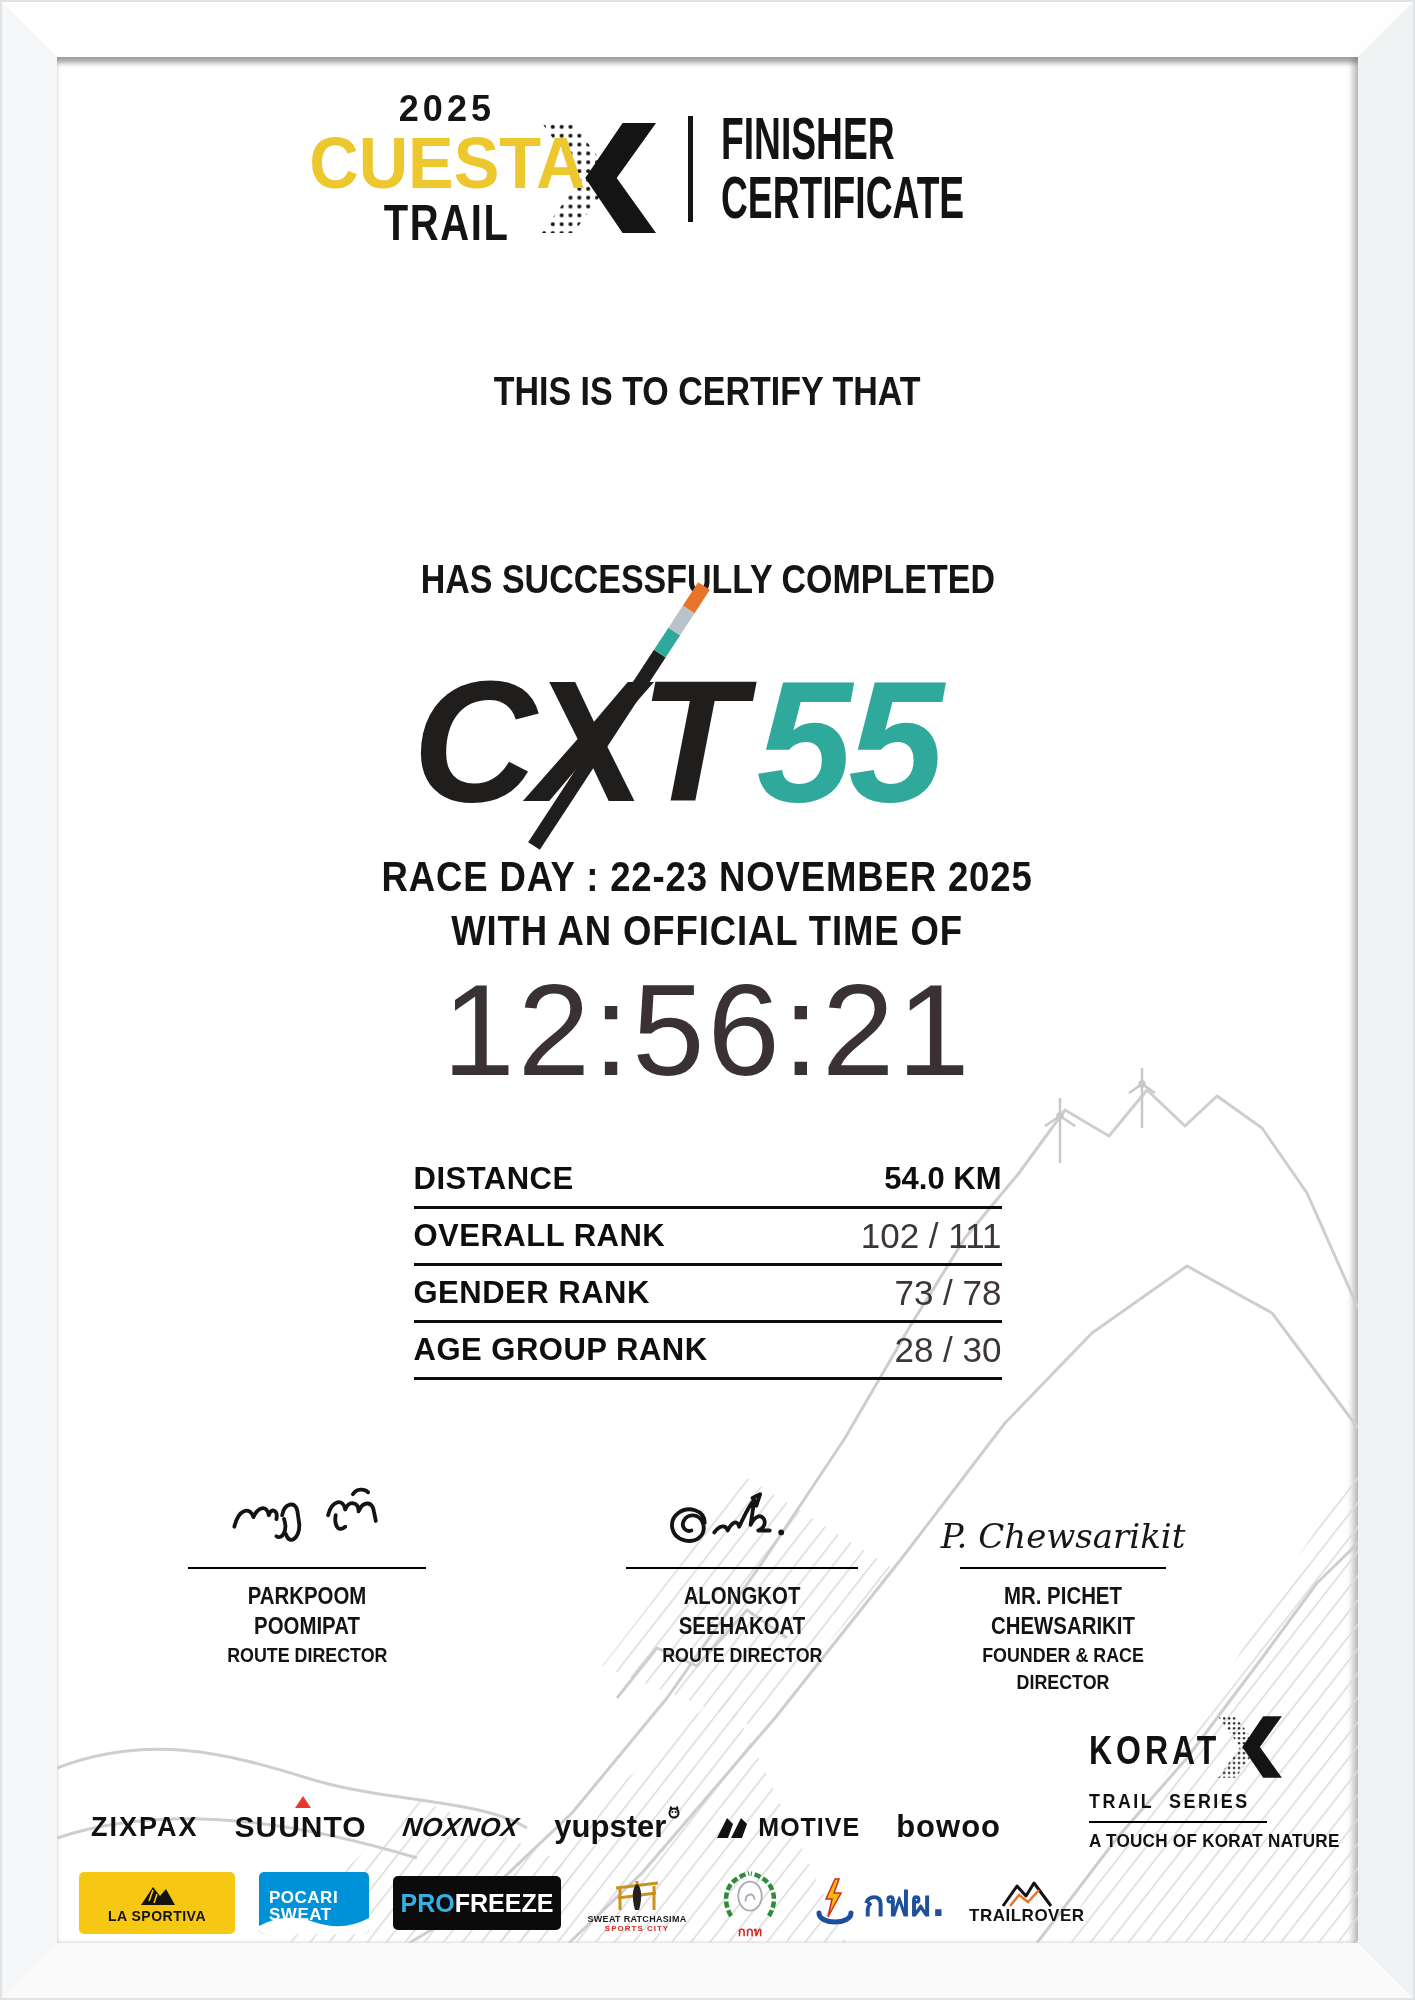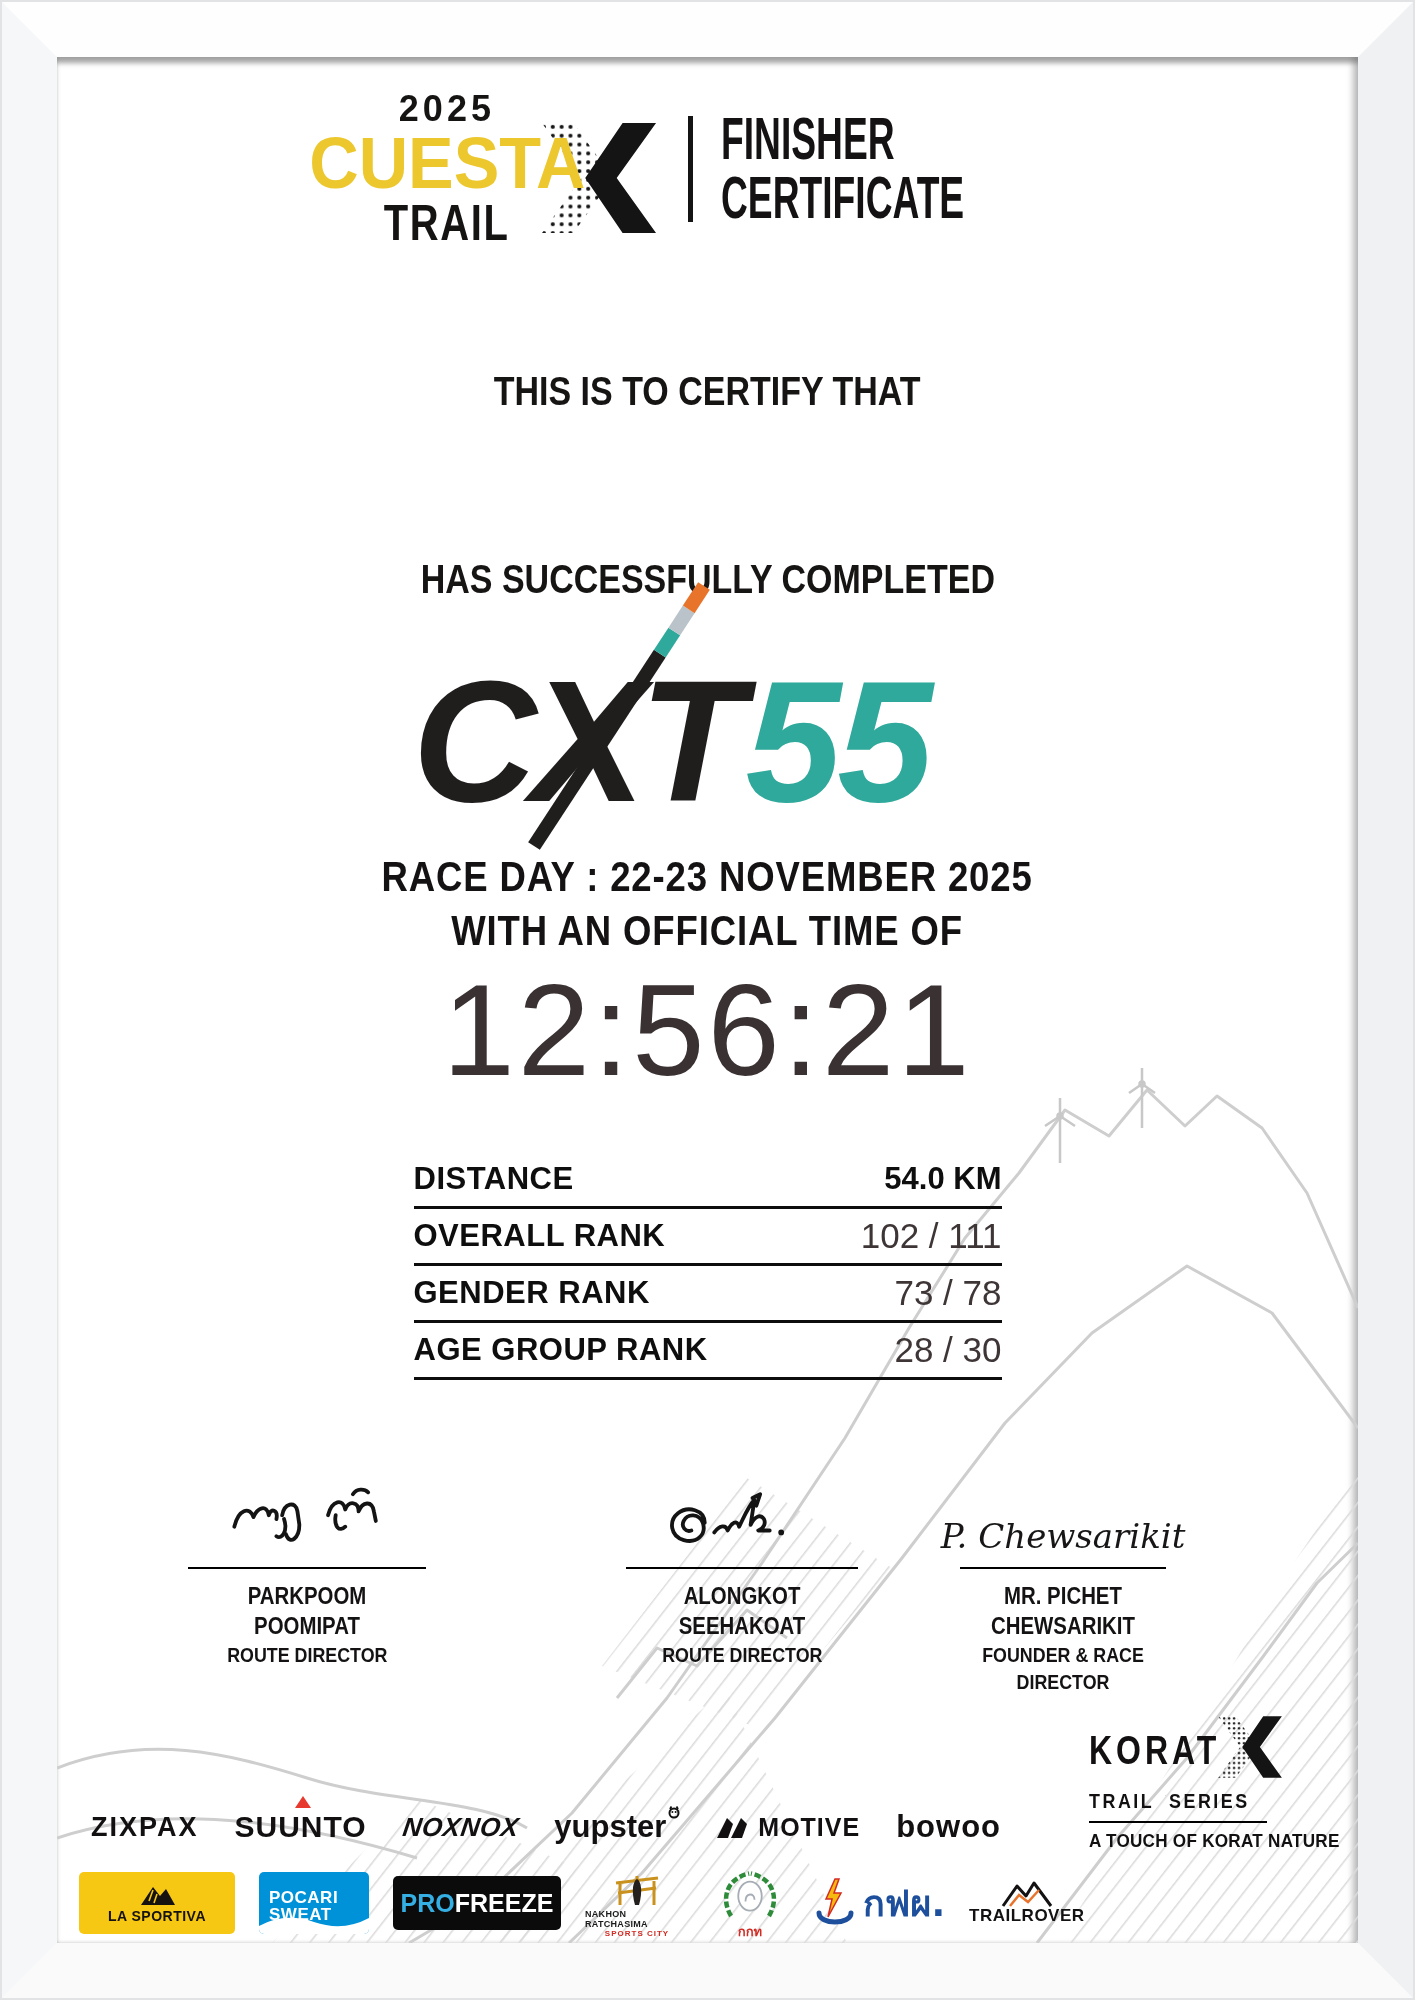--- a/index.html
+++ b/index.html
@@ -37,21 +37,21 @@
   .certify-intro{top:312px;font-weight:700;font-size:40px;color:#171414;}
   .runner-name{top:393px;font-weight:800;font-size:54px;color:#473c3c;}
   .runner-name .cond{transform:scaleX(.8);white-space:pre;}
   .completed{top:500px;font-weight:700;font-size:40px;color:#171414;}
 
   
   .cxt{position:absolute;top:556px;left:0;width:100%;}
   .cxt-row{position:relative;width:590px;margin:0 auto;height:250px;padding-top:42px;box-sizing:border-box;
            display:flex;justify-content:flex-start;align-items:flex-start;}
   .cxt-letter{font-weight:800;font-style:italic;font-size:172px;line-height:1;color:#201d1d;letter-spacing:-6px;}
-  .cxt-num{font-weight:800;font-style:italic;font-size:172px;line-height:1;color:#2fa99b;letter-spacing:-4px;margin-left:7px;}
+  .cxt-num{font-weight:800;font-style:italic;font-size:172px;line-height:1;color:#2fa99b;letter-spacing:-4px;margin-left:18px;}
   .cxt-slash{position:absolute;left:96px;top:-32px;pointer-events:none;}
 
   .raceday{top:795px;font-weight:700;font-size:43px;color:#141212;letter-spacing:1px;}
   .timelabel{top:849px;font-weight:700;font-size:43px;color:#141212;letter-spacing:1px;}
   .official-time{top:898px;font-weight:400;font-size:130px;color:#3a3132;letter-spacing:3px;}
 
   
   .rtable{position:absolute;top:1095px;left:50%;transform:translateX(-50%);width:588px;}
   .trow{display:flex;justify-content:space-between;align-items:center;height:54px;border-bottom:3px solid #0d0d0d;}
   .tlabel{font-weight:700;font-size:31px;color:#0e0e0e;letter-spacing:.5px;}
@@ -310,21 +310,21 @@
         </div>
         <div class="box profreeze">
           <span class="pro">PRO</span>
           <span class="frz">FREEZE</span>
         </div>
         <div class="nakhon">
           <svg width="44" height="40" viewBox="0 0 44 40">
             <path d="M5 36 L5 12 M22 36 L22 7 M39 36 L39 12 M1 14 L43 9 M3 24 L41 19" stroke="#c9921e" stroke-width="3" fill="none"></path>
             <path d="M20 36 C16 22 18 12 22 10 C26 12 28 22 24 36 Z" fill="#23201e"></path>
           </svg>
-          <span class="n1">NAKHON RATCHASIMA</span>
+          <span class="n1">SWEAT RATCHASIMA</span>
           <span class="n2">SPORTS CITY</span>
         </div>
         <div class="sat">
           <svg width="64" height="56" viewBox="0 0 70 62">
             <path d="M14 52 C2 32 10 10 34 5" stroke="#2e8b3a" stroke-width="5" fill="none" stroke-dasharray="7 3"></path>
             <path d="M56 52 C68 32 60 10 36 5" stroke="#2e8b3a" stroke-width="5" fill="none" stroke-dasharray="7 3"></path>
             <ellipse cx="35" cy="30" rx="13" ry="16" fill="#ffffff" stroke="#a6adb5" stroke-width="2"></ellipse>
             <path d="M30 36 C30 26 40 26 40 34" stroke="#a6adb5" stroke-width="2" fill="none"></path>
           </svg>
           <span class="th">กกท</span>

